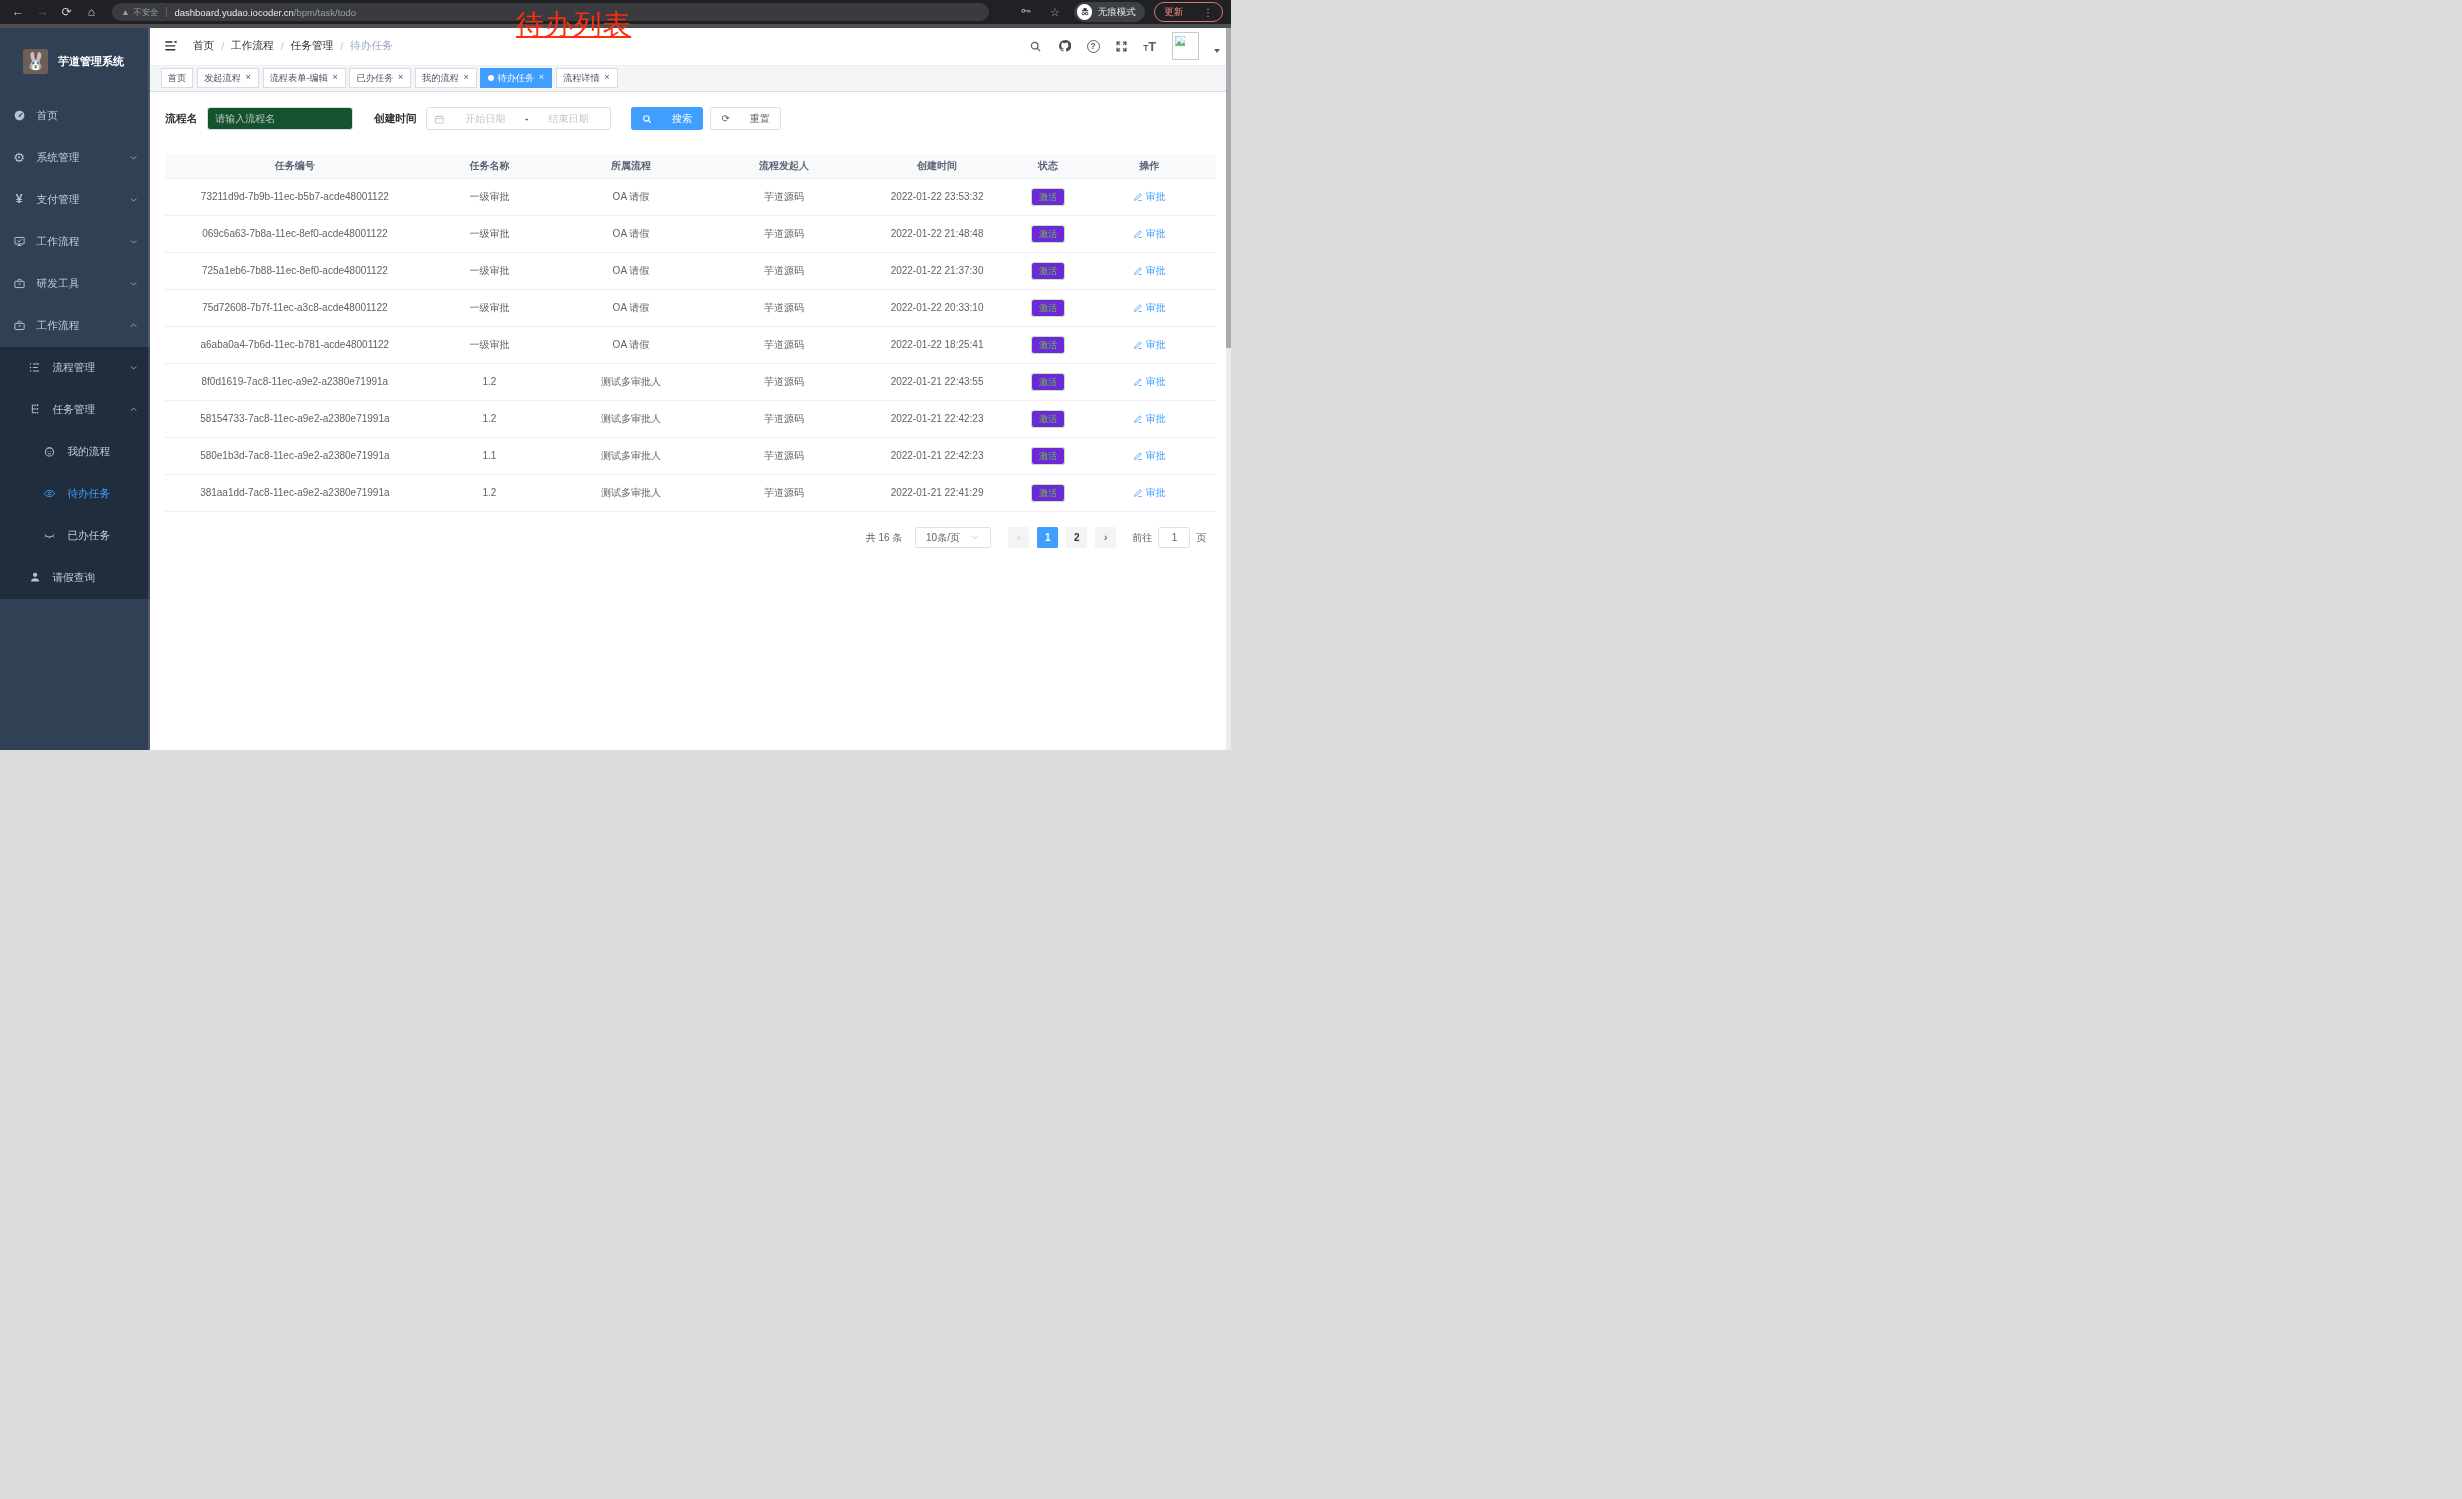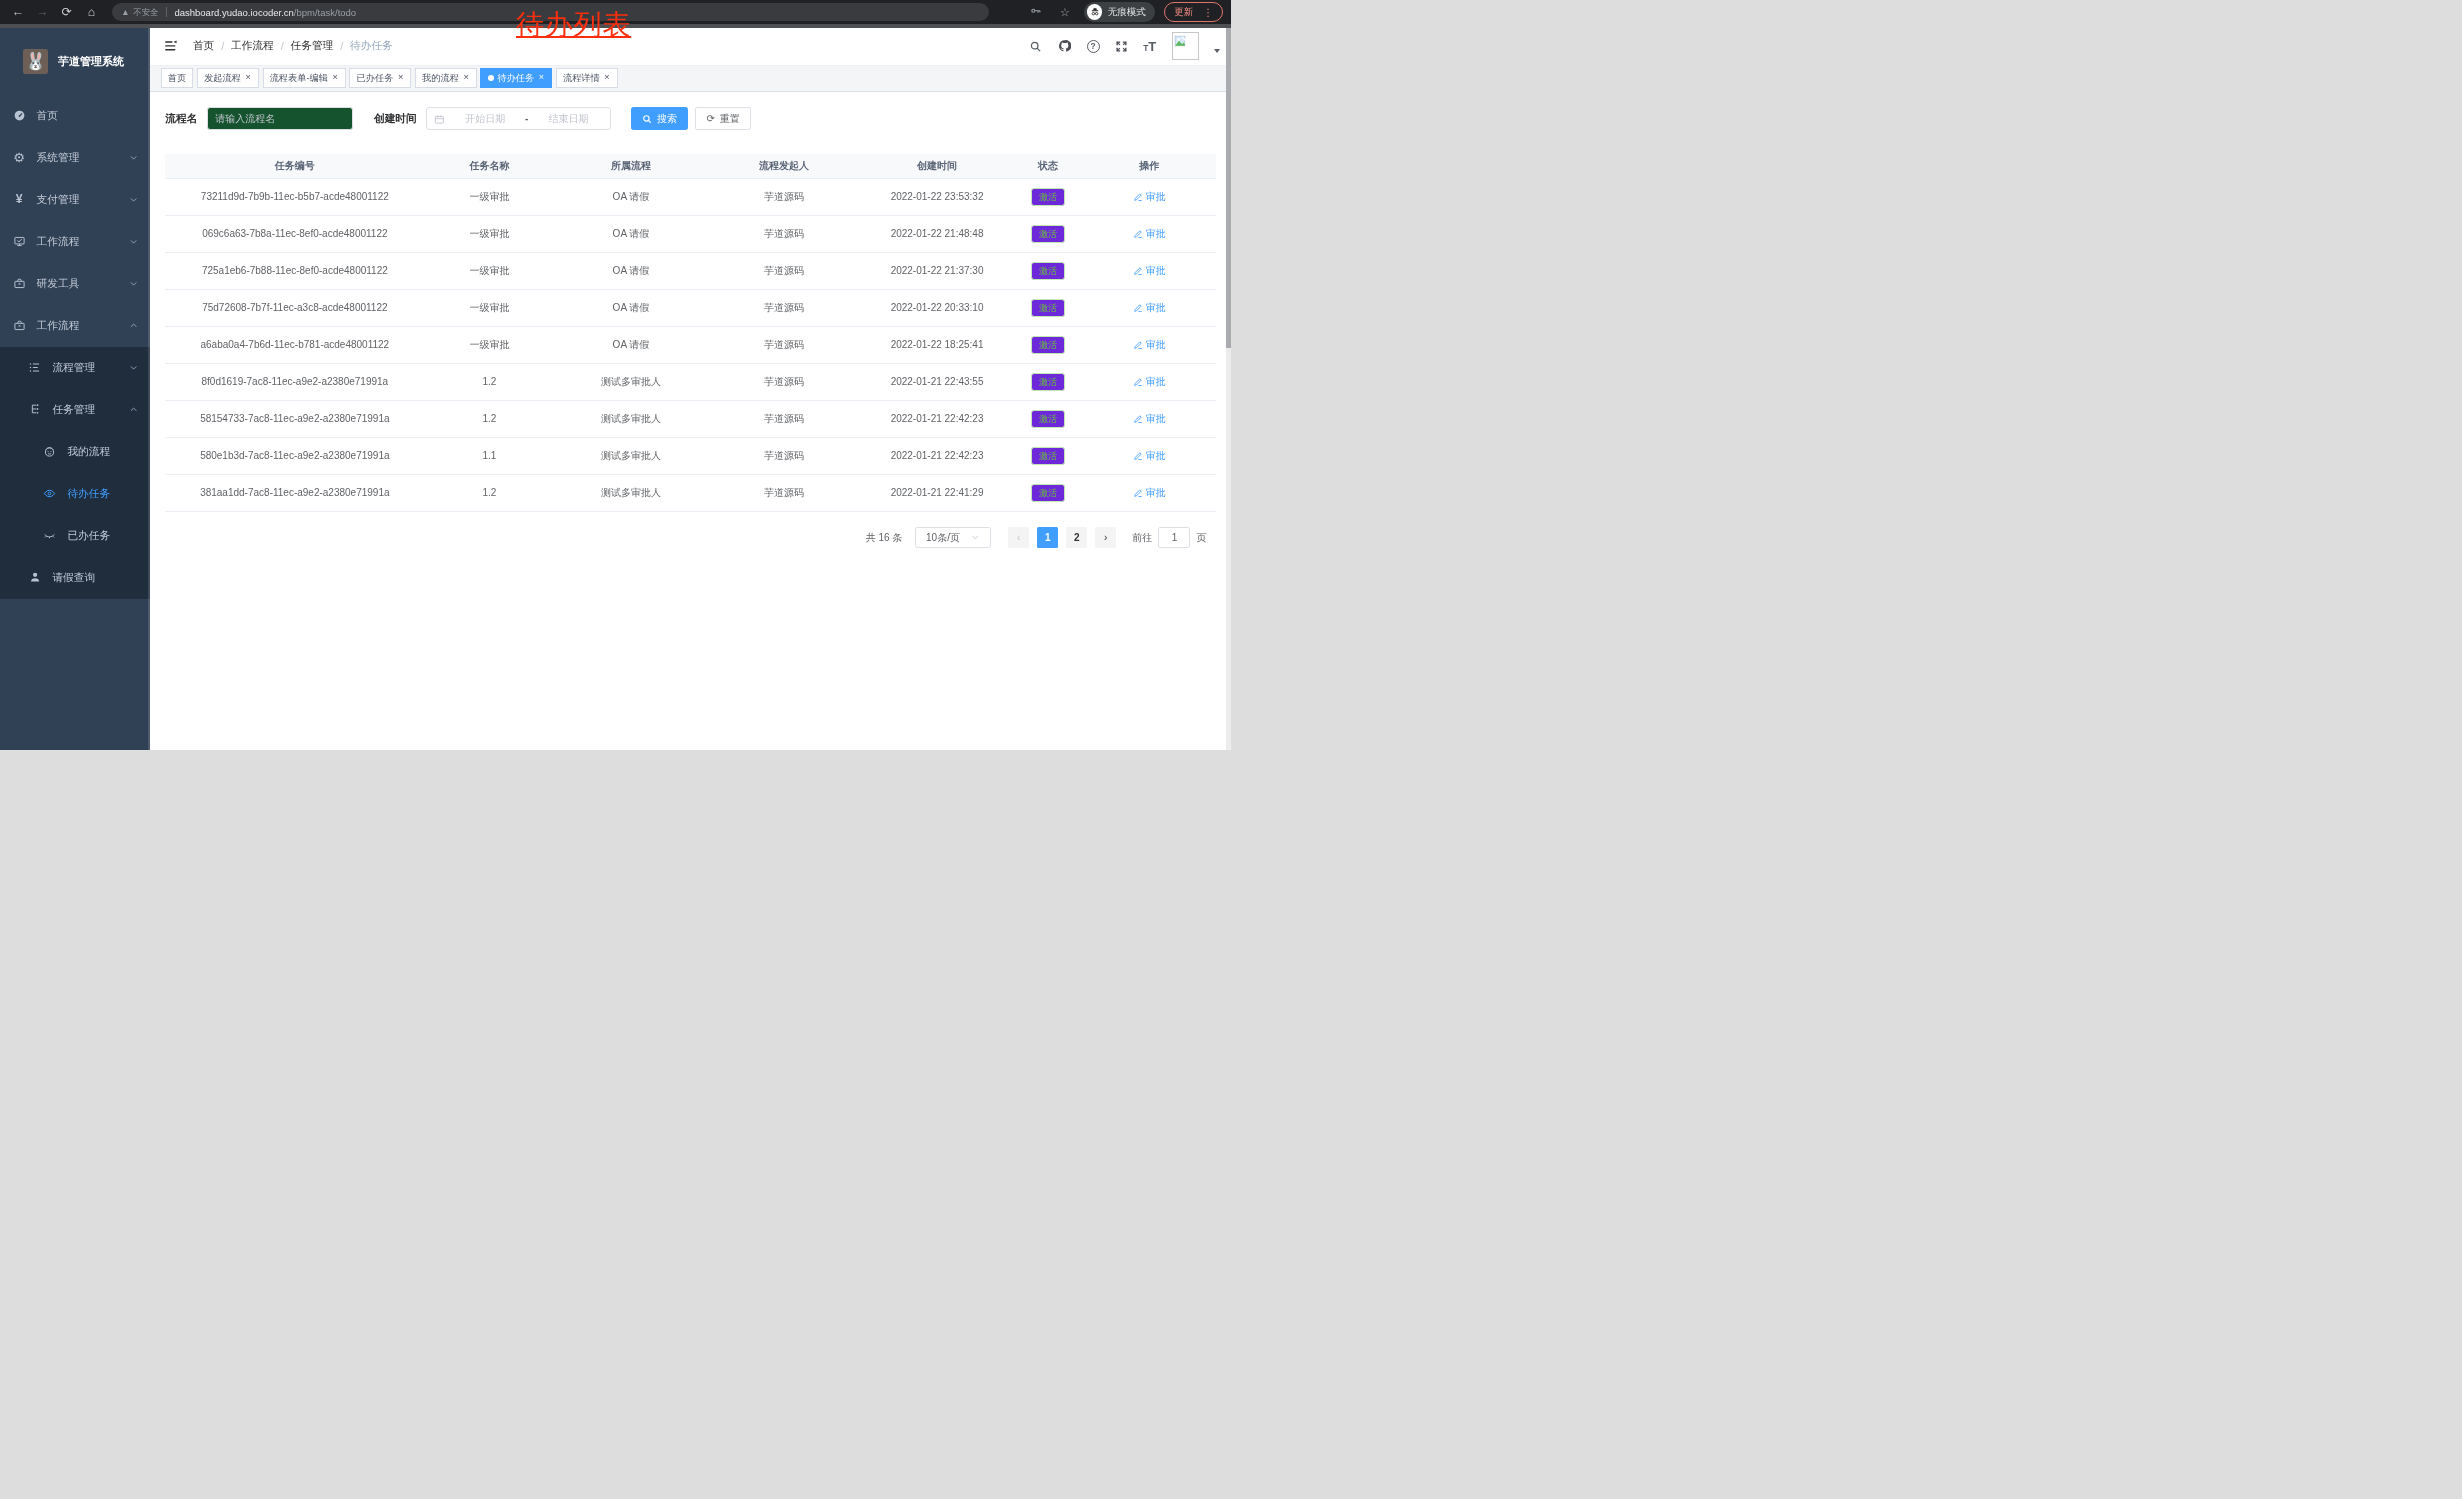--- a/index.html
+++ b/index.html
@@ -22,21 +22,21 @@
   .url-host { color:#e8eaed; font-size:9.5px; }
   .url-path { color:#9aa0a6; font-size:9.5px; }
   .chrome-right { display:flex; align-items:center; gap:9.2px; margin-left:auto; flex:0 0 auto; }
   .key-ic svg { display:block; }
   .star-ic { color:#9aa0a6; font-size:11.4px; }
   .incog { height:20px; background:#3c4043; border-radius:10px; display:flex; align-items:center;
            gap:5.3px; padding:0 9.2px 0 3.1px; color:#e8eaed; font-size:9.5px; }
   .incog-circle { width:15.3px; height:15.3px; border-radius:50%; background:#fff; display:flex;
                   align-items:center; justify-content:center; }
   .update-pill { height:20px; border:1.1px solid #e0756a; border-radius:10px; display:flex;
-                 align-items:center; gap:10px; padding:0 9.2px; color:#f28b82; font-size:9.5px; }
+                 align-items:center; gap:20px; padding:0 9.2px; color:#f28b82; font-size:9.5px; }
   .update-dots { font-size:10px; color:#f28b82; }
 
   
   .annotation { position:absolute; left:516px; top:6.1px; z-index:50; color:#fb2e0d;
                 font-size:28px; font-weight:500; letter-spacing:0.8px;text-decoration:underline; }
 
   
   .app { position:absolute; top:27.5px; left:0; width:1231px; height:722px; display:flex; }
 
   
@@ -93,21 +93,21 @@
   .filters { display:flex; align-items:center; height:24.4px; margin-bottom:23px; }
   .f-label { font-size:10.7px; font-weight:700; color:#303133; margin-right:9.2px; }
   .f-label.second { margin-left:21.4px; }
   .text-input { width:146px; height:23px; border:0.8px solid #dcdfe6; border-radius:3.1px;
                 display:flex; align-items:center; padding:0 7.6px; font-size:10px; color:#c0c4cc; background:#14532d; }
   .date-range { width:185px; height:23px; border:0.8px solid #dcdfe6; border-radius:3.1px; background:#fff;
                 display:flex; align-items:center; padding:0 7.6px; gap:6.1px; font-size:10px; color:#c0c4cc; }
   .date-range .cal { color:#c0c4cc; display:flex; }
   .date-range .sep { color:#606266; font-weight:700; }
   .date-ph { flex:1; text-align:center; }
-  .btn { height:23px; border-radius:2.3px; display:inline-flex; align-items:center; gap:5px;
+  .btn { height:23px; border-radius:2.3px; display:inline-flex; align-items:center; gap:20px;
          font-size:10px; padding:0 10px; cursor:pointer; margin-left:7.6px; }
   .btn.primary { background:#409eff; border:0.8px solid #409eff; color:#fff; margin-left:20px; }
   .btn.plain { background:#fff; border:0.8px solid #dcdfe6; color:#606266; }
 
   
   table.grid { width:100%; border-collapse:collapse; table-layout:fixed; }
   .grid th { background:#f8f9fb; font-size:10px; font-weight:700; color:#5a6576; height:24px;
              text-align:center; }
   .grid td { height:37px; border-bottom:0.8px solid #ebeef5; font-size:10px; color:#606266;
              text-align:center; white-space:nowrap; overflow:hidden; }

